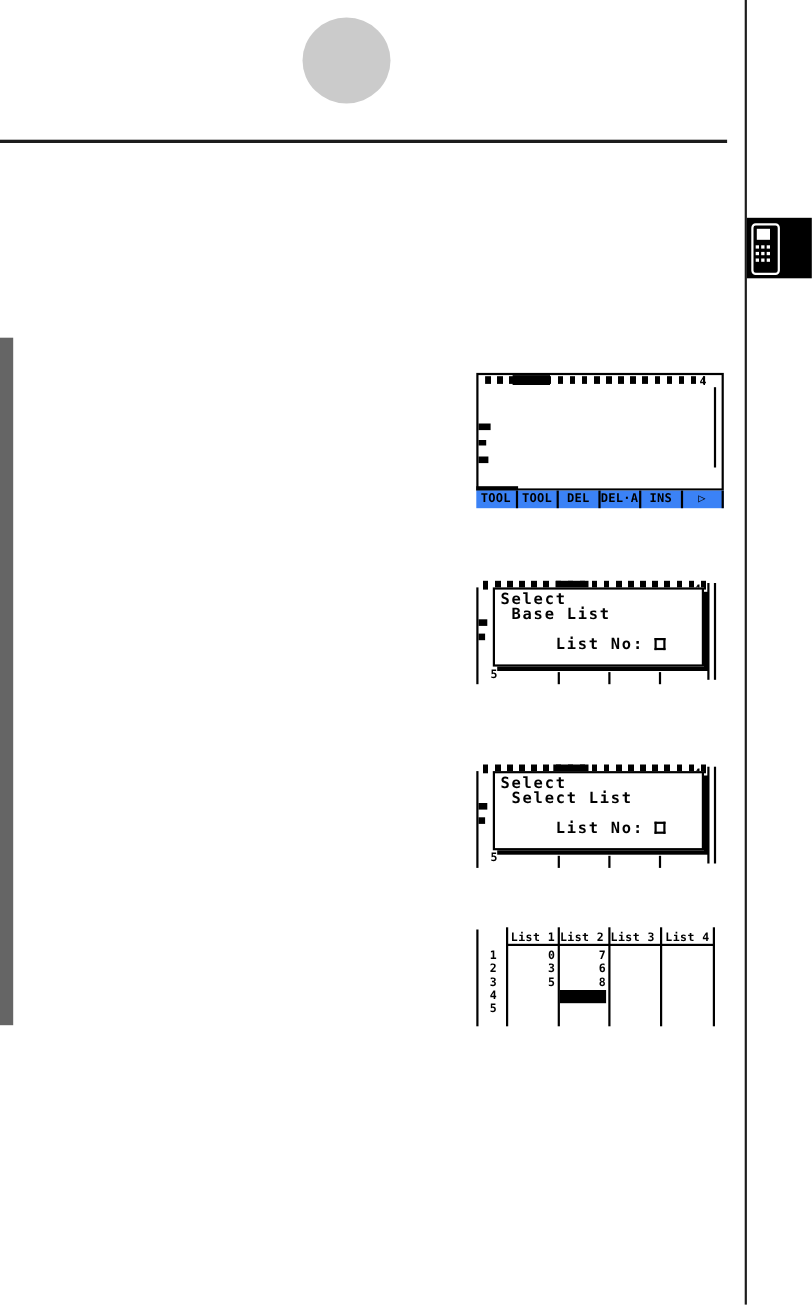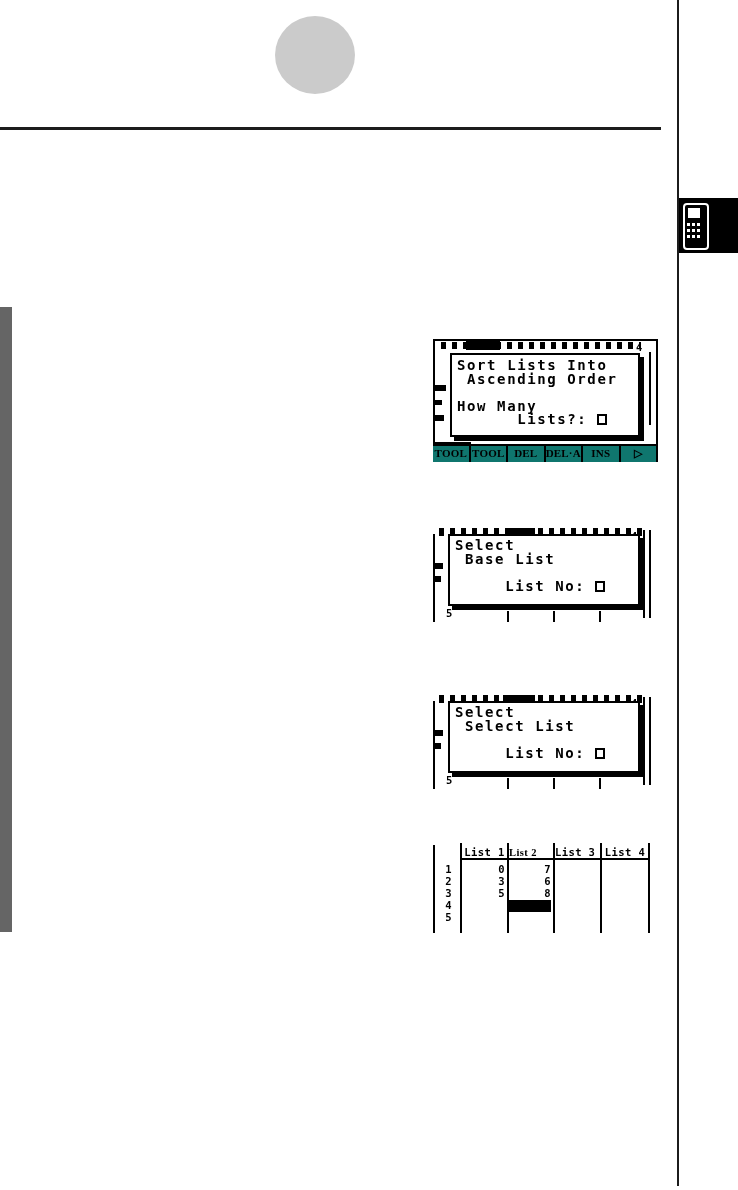--- a/index.html
+++ b/index.html
@@ -21,21 +21,21 @@
   .dot{position:absolute;width:3px;height:3px;background:#fff;}
   
   .scr{color:#000;}
   .frame{border:2px solid #000;background:transparent;}
   .dashes{background:repeating-linear-gradient(90deg,#000 0 5px,transparent 5px 11px);}
   .blk{background:#000;}
   .dlg{border:2px solid #000;background:#fff;box-shadow:4px 4px 0 0 #000;}
   .pxline{font-weight:bold;font-size:14px;line-height:13.6px;height:13.6px;letter-spacing:1.6px;white-space:pre;}
   .cursor{display:inline-block;width:10px;height:11px;border:2px dashed #000;box-sizing:border-box;vertical-align:-1px;}
   .tinytxt{font-weight:bold;font-size:10.5px;line-height:10px;letter-spacing:0.4px;white-space:pre;}
-  .menu-row{display:flex;background:#0f766e;font-family:Liberation Serif, serif;}
+  .menu-row{display:flex;background:#3b82f6;}
   .menu-cell{flex:1 1 0;text-align:center;font-weight:bold;font-size:11px;line-height:14px;letter-spacing:0.2px;border-left:2px solid #000;overflow:hidden;}
   .menu-cell:first-child{border-left:none;}
   .menu-cell:last-child{border-right:2px solid #000;}
   .vline{background:#000;}
   .right-num{text-align:right;font-weight:bold;font-size:10.5px;line-height:11px;letter-spacing:0.4px;}
   .hdr-cell{text-align:center;font-weight:bold;font-size:10.5px;line-height:11px;letter-spacing:0.4px;white-space:pre;}
 </style>
 </head>
 <body>
 
@@ -62,27 +62,20 @@
 <div class="abs scr" style="left:433px;top:339px;width:226px;height:124px;">
   <div class="abs frame" style="left:0;top:0;width:225px;height:107px;"></div>
   <div class="abs dashes" style="left:8px;top:3px;width:200px;height:7px;"></div>
   <div class="abs blk" style="left:33px;top:2px;width:34px;height:9px;"></div>
   <div class="abs tinytxt" style="left:203px;top:3px;">4</div>
   <div class="abs vline" style="left:216px;top:13px;width:2px;height:73px;"></div>
   <div class="abs blk" style="left:2px;top:46px;width:11px;height:6px;"></div>
   <div class="abs blk" style="left:2px;top:61px;width:7px;height:5px;"></div>
   <div class="abs blk" style="left:2px;top:76px;width:9px;height:6px;"></div>
 
-  <div class="abs dlg" style="left:17px;top:14px;width:190px;height:84px;padding:4px 0 0 5px;">
-    <div class="pxline">Sort Lists Into</div>
-    <div class="pxline"> Ascending Order</div>
-    <div class="pxline"></div>
-    <div class="pxline">How Many</div>
-    <div class="pxline"><span>      Lists?: </span><span class="cursor"></span></div>
-  </div>
 
   <div class="abs blk" style="left:0;top:103px;width:38px;height:4px;"></div>
   <div class="abs menu-row" style="left:0;top:107px;width:225px;height:16px;">
     <div class="menu-cell">TOOL</div>
     <div class="menu-cell">TOOL</div>
     <div class="menu-cell">DEL</div>
     <div class="menu-cell">DEL·A</div>
     <div class="menu-cell">INS</div>
     <div class="menu-cell">▷</div>
   </div>
@@ -137,21 +130,21 @@
 <div class="abs scr" style="left:433px;top:843px;width:220px;height:91px;">
   <div class="abs vline" style="left:0;top:2px;width:2px;height:88px;"></div>
   <div class="abs vline" style="left:27px;top:0;width:2px;height:90px;"></div>
   <div class="abs vline" style="left:74px;top:0;width:2px;height:90px;"></div>
   <div class="abs vline" style="left:120px;top:0;width:2px;height:90px;"></div>
   <div class="abs vline" style="left:167px;top:0;width:2px;height:90px;"></div>
   <div class="abs vline" style="left:215px;top:0;width:2px;height:90px;"></div>
   <div class="abs blk" style="left:27px;top:15px;width:190px;height:2px;"></div>
 
   <div class="abs hdr-cell" style="left:29px;top:4px;width:45px;">List 1</div>
-  <div class="abs hdr-cell" style="left:76px;top:4px;width:28px;font-family:Liberation Serif, serif;">List 2</div>
+  <div class="abs hdr-cell" style="left:76px;top:4px;width:28px;">List 2</div>
   <div class="abs hdr-cell" style="left:122px;top:4px;width:25px;">List 3</div>
   <div class="abs hdr-cell" style="left:169px;top:4px;width:46px;">List 4</div>
 
   <div class="abs right-num" style="left:5px;top:21px;width:14px;">1</div>
   <div class="abs right-num" style="left:5px;top:33px;width:14px;">2</div>
   <div class="abs right-num" style="left:5px;top:45px;width:14px;">3</div>
   <div class="abs right-num" style="left:5px;top:57px;width:14px;">4</div>
   <div class="abs right-num" style="left:5px;top:69px;width:14px;">5</div>
 
   <div class="abs right-num" style="left:30px;top:21px;width:42px;">0</div>

